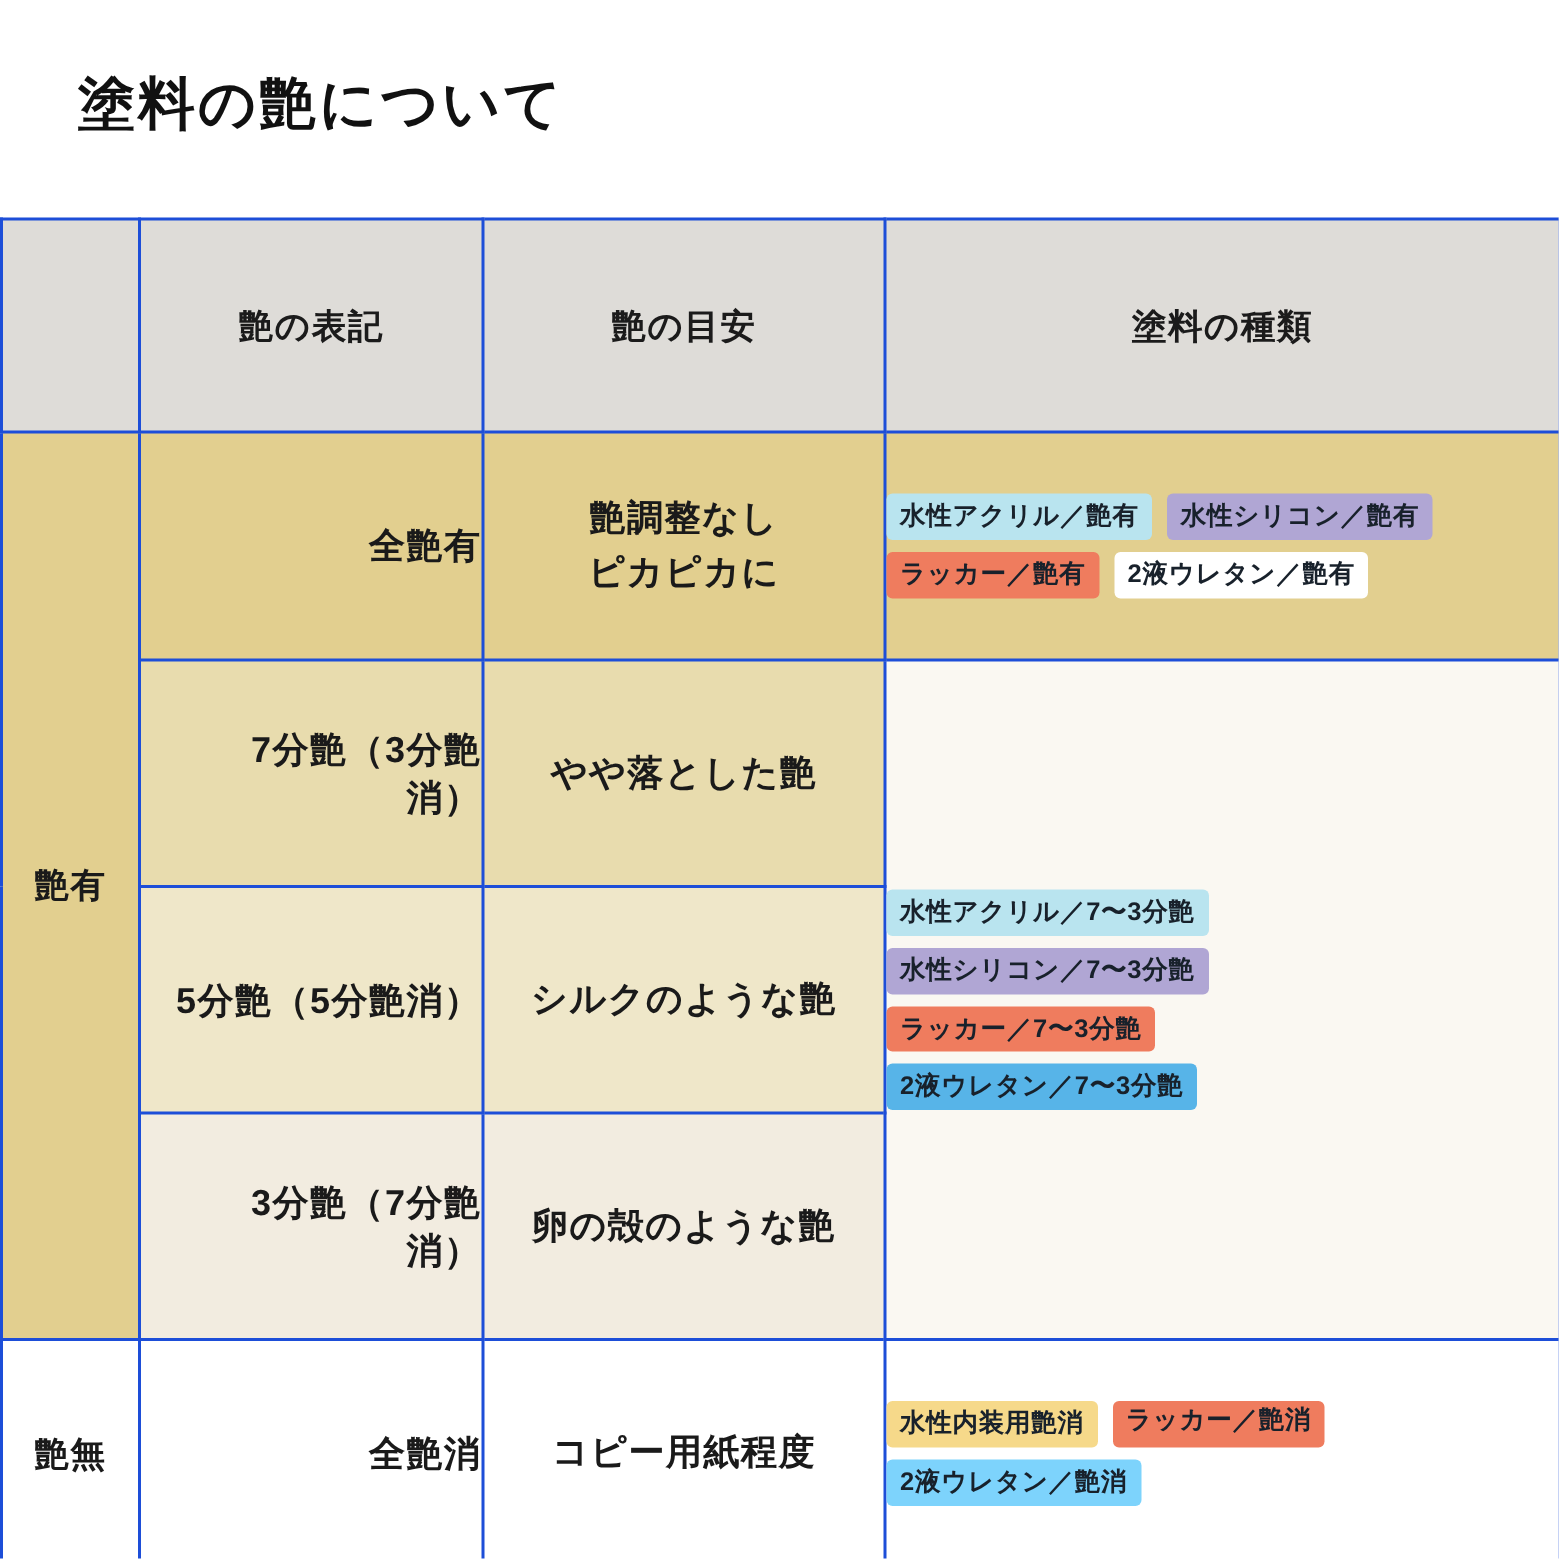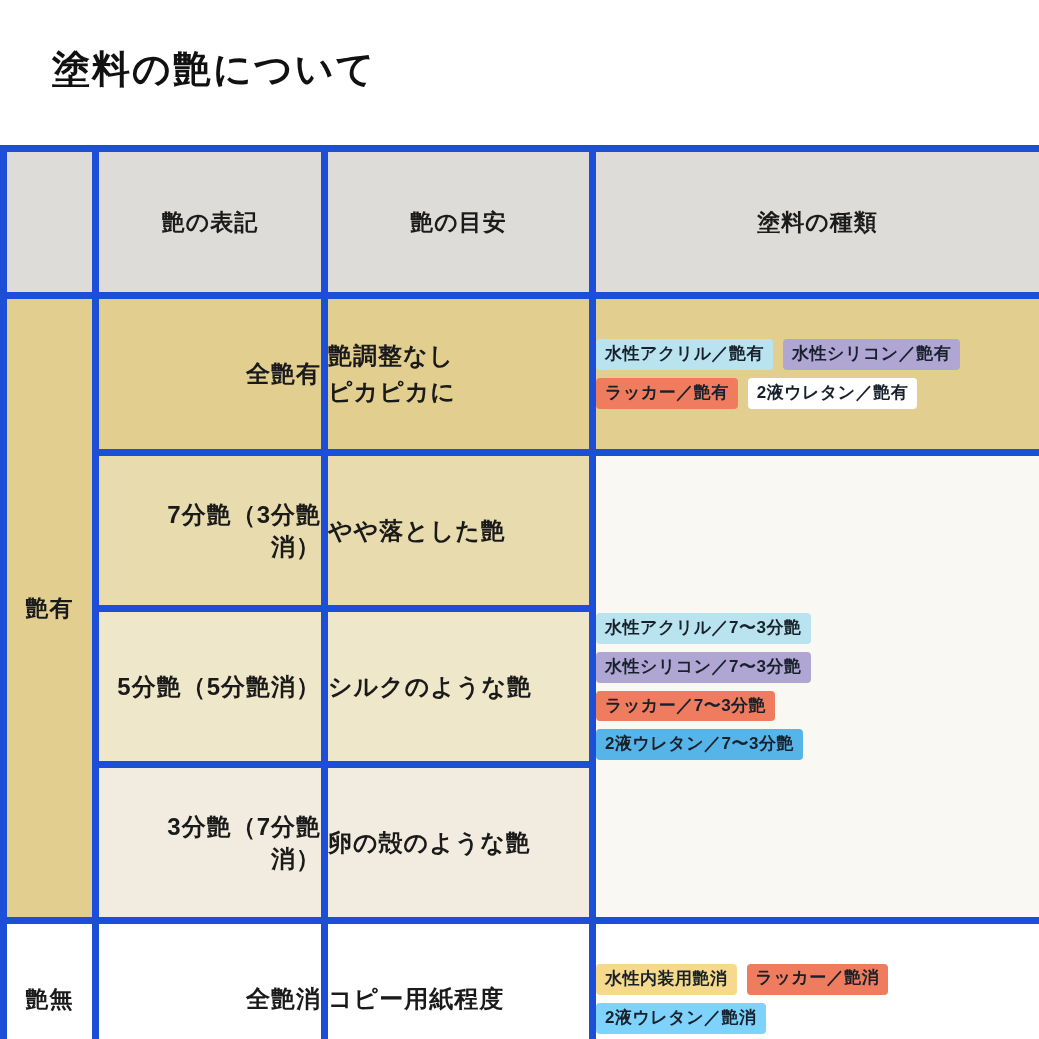--- a/index.html
+++ b/index.html
@@ -34,21 +34,21 @@
   .table {
     position: absolute;
     top: 145px;
     left: 0;
     width: 1039px;
     border-collapse: collapse;
     table-layout: fixed;
   }
 
   .table td, .table th {
-    border: 7px solid #1d4ed8;
+    border: 2px solid #1d4ed8;
     vertical-align: middle;
     padding: 0;
   }
 
   
   col.c-mark   { width: 92px; }
   col.c-label  { width: 229px; }
   col.c-guide  { width: 268px; }
   col.c-types  { width: 450px; }
 
@@ -74,20 +74,21 @@
   }
 
   .label-cell {
     text-align: right;
     font-size: 24px;
     font-weight: bold;
     letter-spacing: 1px;
   }
 
   .guide-cell {
+    text-align: center;
     font-size: 24px;
     font-weight: bold;
     letter-spacing: 1px;
     line-height: 1.5;
   }
 
   .types-cell {
     padding: 14px 14px 14px 16px;
   }
 

